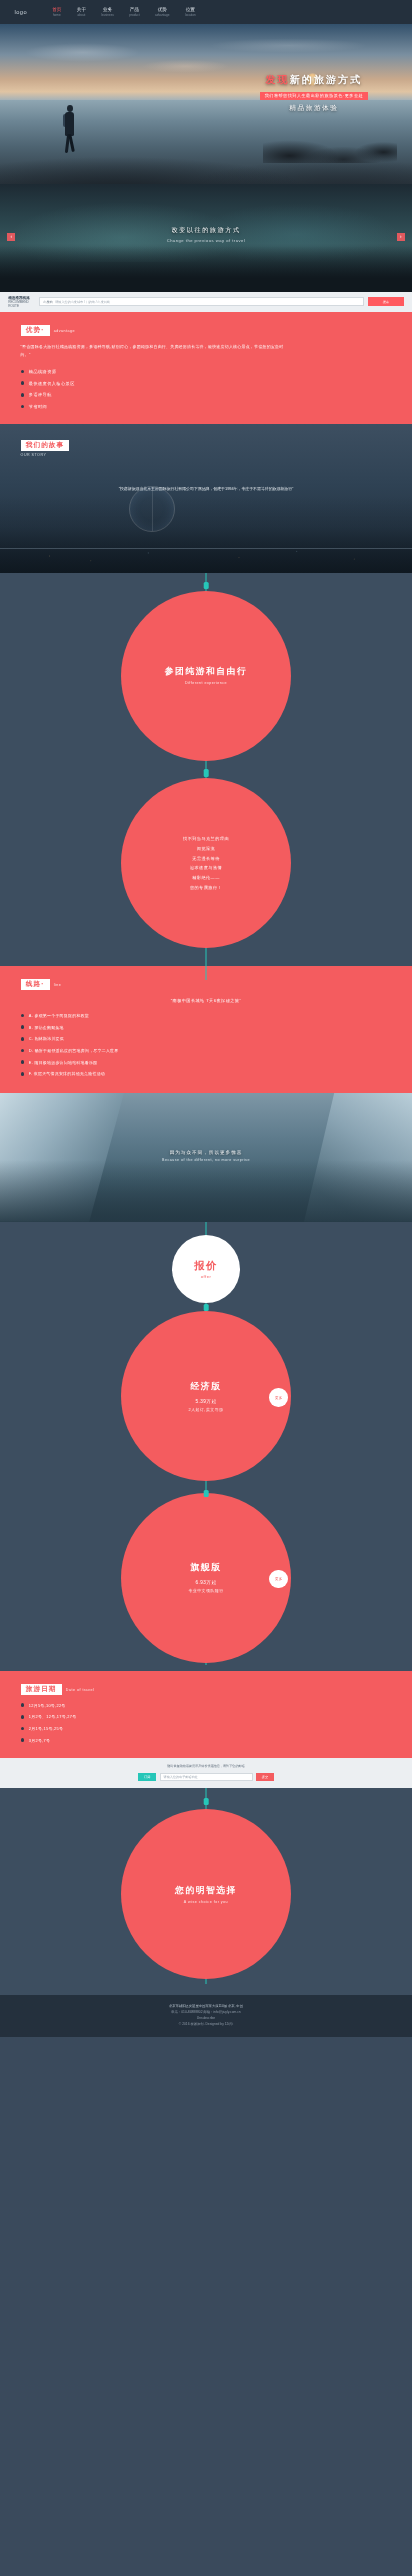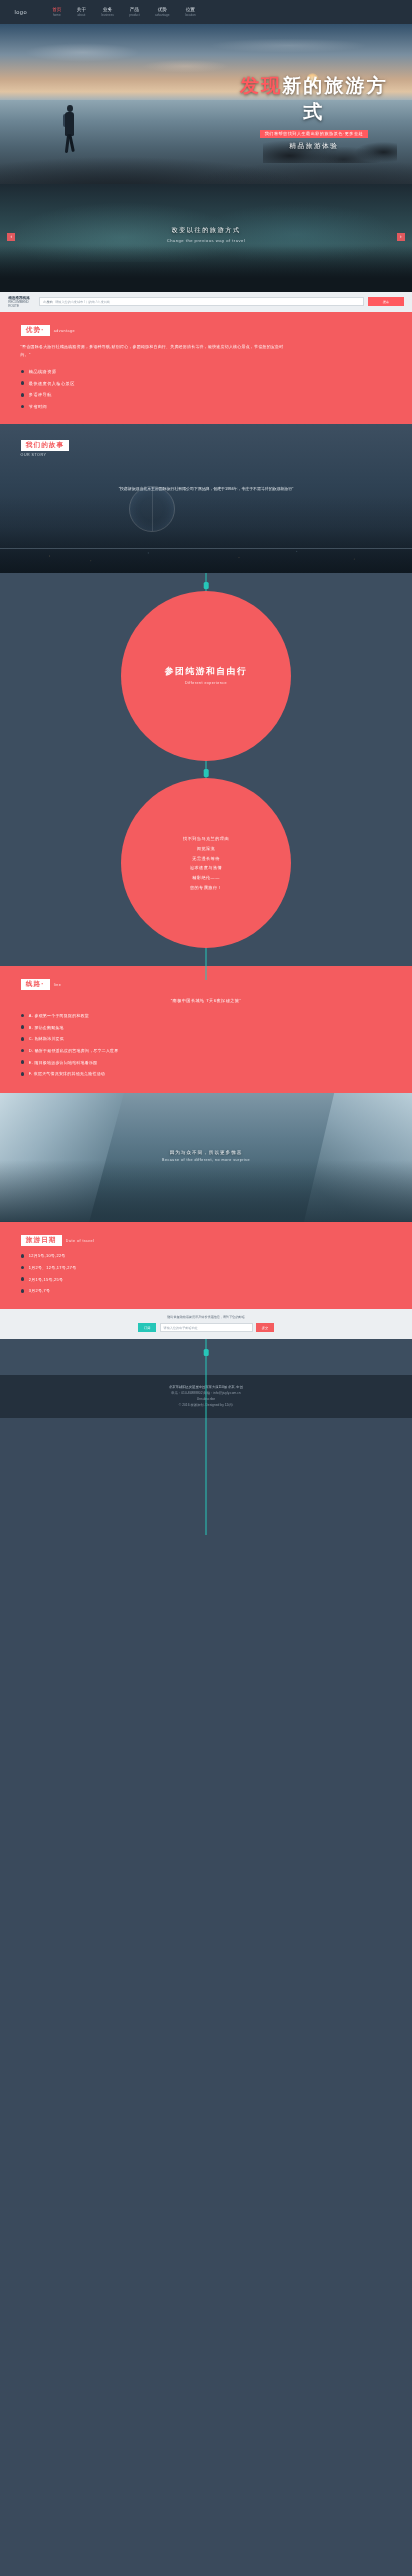--- a/index.html
+++ b/index.html
@@ -97,21 +97,21 @@
   .hero .walker .leg2 {
     position: absolute; left: 9.3px; top: 30px; width: 3.1px; height: 17.5px;
     background: #101820; transform: rotate(-12deg); border-radius: 1.5px;
   }
   .hero-banner {
     position: absolute; right: 20.6px; top: 49px; width: 155px; text-align: center;
     z-index: 5;
   }
   .hero-banner .big {
     display: inline-block;
-    color: #fff; font-size: 19px; font-weight: bold; letter-spacing: 2.1px;
+    color: #fff; font-size: 10px; font-weight: bold; letter-spacing: 2.1px;
     text-shadow: 0 1px 3.1px rgba(0,0,0,0.6);
     margin-bottom: 3.1px;
     font-family: Liberation Serif, serif;
   }
   .hero-banner .big .accent { color: #ff5a5f; }
   .hero-banner .sub {
     display: inline-block;
     background: #ff5a5f; color: #fff; font-size: 4.1px; letter-spacing: 0.5px;
     padding: 1.5px 5.2px; margin-bottom: 4.1px;
   }
@@ -510,20 +510,41 @@
   <div class="sec-ice">
     <div class="ice-l"></div>
     <div class="ice-r"></div>
     <div class="mist"></div>
     <div class="ice-caption">
       <span class="l1">因为与众不同，所以更多惊喜</span>
       <span class="l2">Because of the different, no more surprise</span>
     </div>
   </div>
 
+  <div class="sec-offer" style="padding-top:13.4px;">
+    <div class="spine" style="top:0; height:443px;"></div>
+    <div class="offer-badge" style="margin-bottom:8.2px;">
+      <div class="ob1">报价</div>
+      <div class="ob2">offer</div>
+    </div>
+    <div class="spine-node" style="top:82px;"></div>
+    <div class="pkg" style="margin-bottom:11.3px;">
+      <div class="p-name">经济版</div>
+      <div class="p-price">5.39万起</div>
+      <div class="p-desc">2人起订,英文导游</div>
+      <div class="more">更多</div>
+    </div>
+    <div class="spine-node" style="top:268px;"></div>
+    <div class="pkg" style="margin-bottom:5.2px;">
+      <div class="p-name">旗舰版</div>
+      <div class="p-price">6.93万起</div>
+      <div class="p-desc">专业中文领队随行</div>
+      <div class="more">更多</div>
+    </div>
+  </div>
 
   <div class="sec-dates">
     <div class="head-row">
       <span class="head-cn">旅游日期</span>
       <span class="head-en">Date of travel</span>
     </div>
     <div class="date-list">
       <div class="date-item">
         <span class="dot"></span>
         <span>12月5号,10号,22号</span>
@@ -548,20 +569,24 @@
     <div class="sub-row">
       <div class="sub-btn">订阅</div>
       <div class="sub-input">请输入您的电子邮箱地址</div>
       <div class="sub-btn red">提交</div>
     </div>
   </div>
 
   <div class="sec-final" style="padding-top:20.6px;">
     <div class="spine" style="top:0; height:196px;"></div>
     <div class="spine-node" style="top:9.3px;"></div>
+    <div class="circle">
+      <div class="cc-title">您的明智选择</div>
+      <div class="cc-sub">A wise choice for you</div>
+    </div>
   </div>
 
   <div class="footer">
     <div class="hl">北京市朝阳区安慧里中国百家大厦110层 北京, 中国</div>
     <div>电话：010-84888802 邮箱：info@jiuyly.com.cn</div>
     <div>Unsubscribe</div>
     <div>© 2016 板诚原创. Designed by 12i尺i</div>
   </div>
 
 </div>

